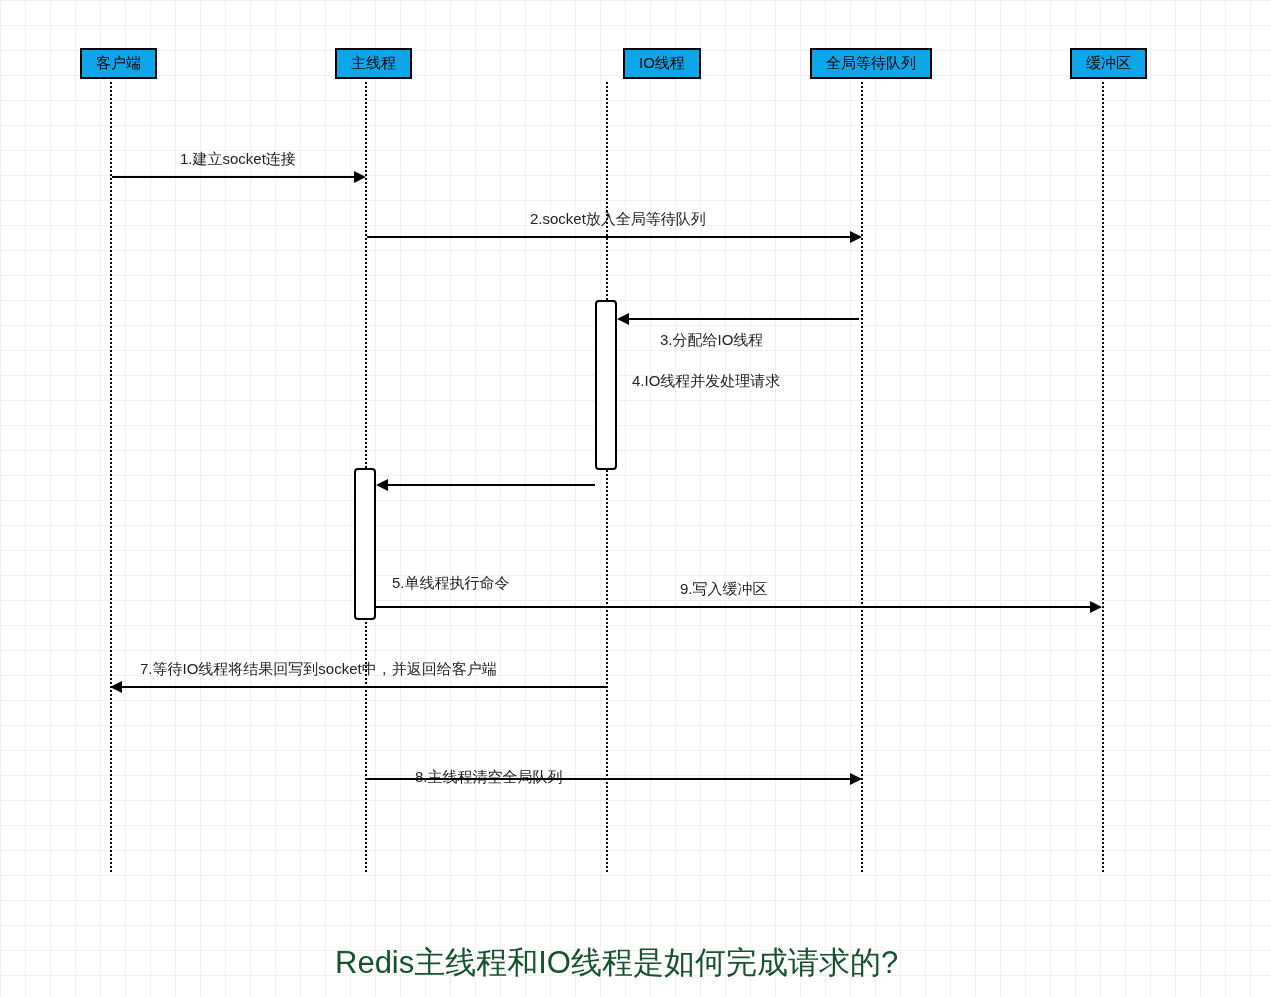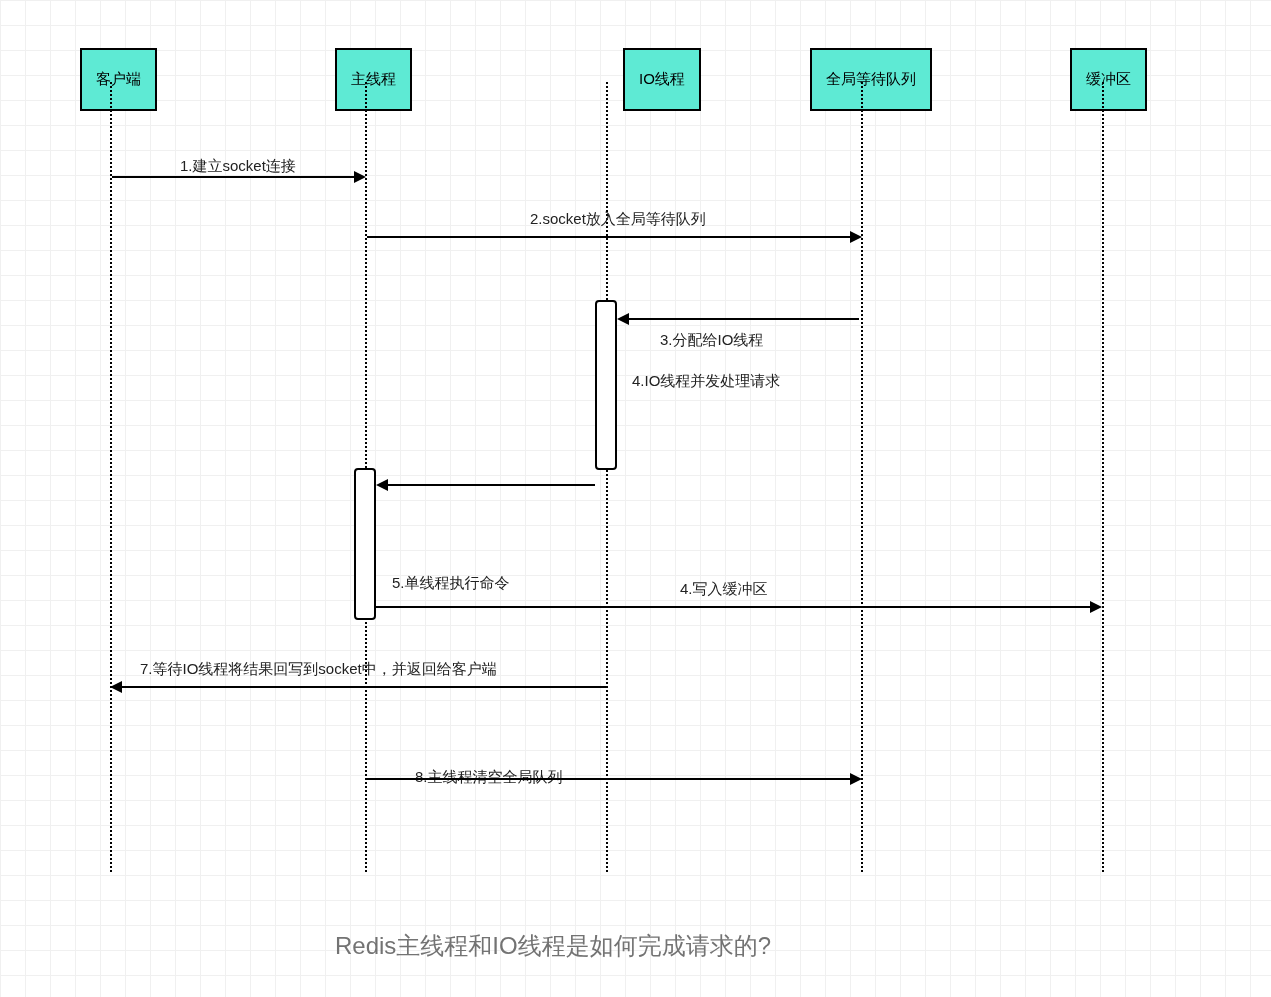--- a/index.html
+++ b/index.html
@@ -10,22 +10,22 @@
       background-image:
         linear-gradient(#f0f0f0 1px, transparent 1px),
         linear-gradient(90deg, #f0f0f0 1px, transparent 1px);
       background-size: 25px 25px;
       font-family: Arial, "Microsoft YaHei", sans-serif;
       position: relative;
     }
     .participant-box {
       position: absolute;
       border: 2px solid #000;
-      background: #5eead4;
-      padding: 20px 14px;
+      background: #0ea5e9;
+      padding: 4px 14px;
       font-size: 15px;
       text-align: center;
       white-space: nowrap;
     }
     .lifeline {
       position: absolute;
       border-left: 2.5px dotted #000;
       width: 0;
     }
     .activation {
@@ -56,41 +56,42 @@
     }
     .msg-label {
       position: absolute;
       font-size: 15px;
       background: transparent;
       white-space: nowrap;
       color: #222;
     }
     .caption {
       position: absolute;
-      font-size: 24px;
-      color: #737373;
+      font-size: 31px;
+      color: #14532d;
       white-space: nowrap;
+      margin-top: 12px;
     }
   </style>
 </head>
 <body>
 
 <div class="participant-box" style="left:80px; top:48px;">客户端</div>
 <div class="participant-box" style="left:335px; top:48px;">主线程</div>
 <div class="participant-box" style="left:575px; top:48px;margin-left:48px;">IO线程</div>
 <div class="participant-box" style="left:810px; top:32px;margin-top:16px;">全局等待队列</div>
 <div class="participant-box" style="left:1070px; top:48px;">缓冲区</div>
 
 <div class="lifeline" style="left:110px; top:82px; height:790px;"></div>
 <div class="lifeline" style="left:365px; top:82px; height:790px;"></div>
 <div class="lifeline" style="left:606px; top:82px; height:790px;"></div>
 <div class="lifeline" style="left:861px; top:82px; height:790px;"></div>
 <div class="lifeline" style="left:1102px; top:82px; height:790px;"></div>
 
-<div class="msg-label" style="left:180px; top:150px;margin-top:7px;">1.建立socket连接</div>
+<div class="msg-label" style="left:180px; top:150px;">1.建立socket连接</div>
 <div class="arrow-line" style="left:112px; top:176px; width:242px;"></div>
 <div class="arrow-head-right" style="left:354px; top:171px;"></div>
 
 <div class="msg-label" style="left:530px; top:210px;">2.socket放入全局等待队列</div>
 <div class="arrow-line" style="left:367px; top:236px; width:483px;"></div>
 <div class="arrow-head-right" style="left:850px; top:231px;"></div>
 
 <div class="activation" style="left:595px; top:300px; height:170px;"></div>
 <div class="msg-label" style="left:660px; top:292px;margin-top:39px;">3.分配给IO线程</div>
 <div class="arrow-line" style="left:629px; top:318px; width:230px;"></div>
@@ -98,21 +99,21 @@
 
 <div class="msg-label" style="left:632px; top:372px;">4.IO线程并发处理请求</div>
 
 <div class="activation" style="left:354px; top:468px; height:152px;"></div>
 
 <div class="arrow-line" style="left:388px; top:484px; width:207px;"></div>
 <div class="arrow-head-left" style="left:376px; top:479px;"></div>
 
 <div class="msg-label" style="left:392px; top:574px;">5.单线程执行命令</div>
 
-<div class="msg-label" style="left:680px; top:580px;">4.写入缓冲区</div>
+<div class="msg-label" style="left:680px; top:580px;">9.写入缓冲区</div>
 <div class="arrow-line" style="left:376px; top:606px; width:714px;"></div>
 <div class="arrow-head-right" style="left:1090px; top:601px;"></div>
 
 <div class="msg-label" style="left:140px; top:660px;">7.等待IO线程将结果回写到socket中，并返回给客户端</div>
 <div class="arrow-line" style="left:122px; top:686px; width:484px;"></div>
 <div class="arrow-head-left" style="left:110px; top:681px;"></div>
 
 <div class="msg-label" style="left:415px; top:752px;margin-top:16px;">8.主线程清空全局队列</div>
 <div class="arrow-line" style="left:367px; top:778px; width:483px;"></div>
 <div class="arrow-head-right" style="left:850px; top:773px;"></div>

